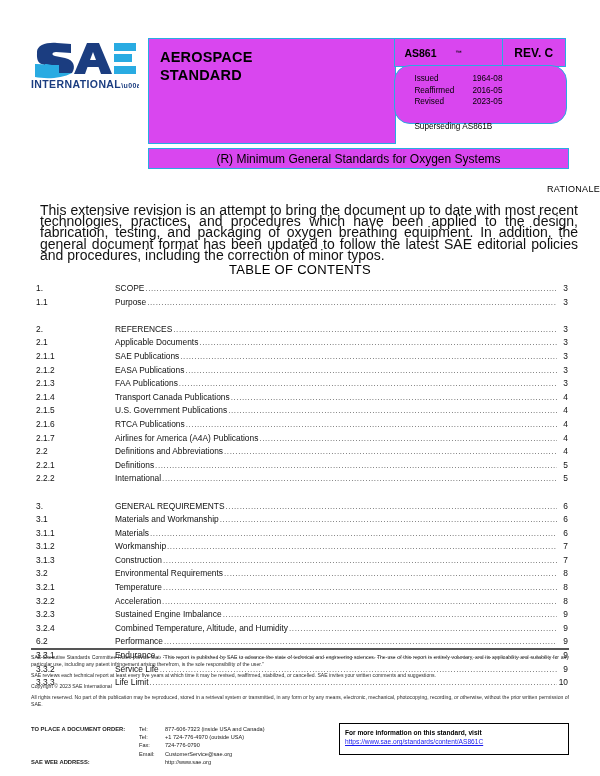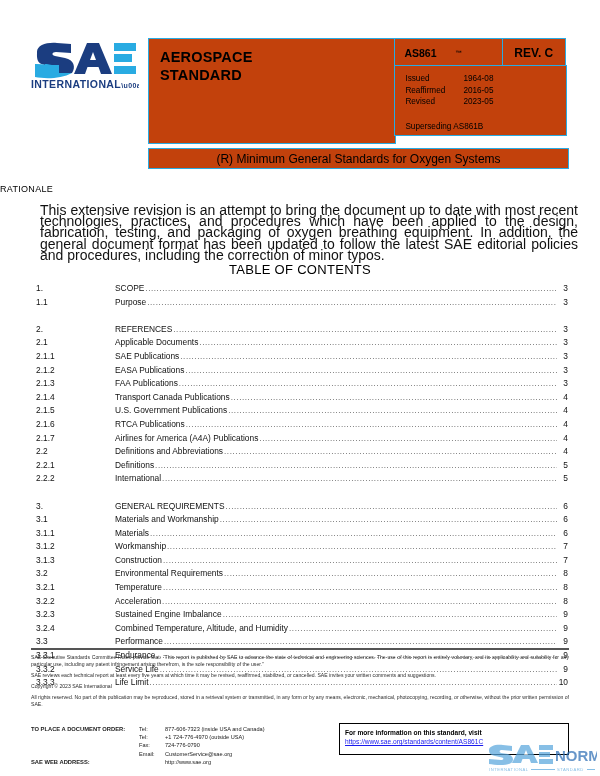--- a/index.html
+++ b/index.html
@@ -47,21 +47,21 @@
     top: 0;
     width: 421px;
   }
   .hdr-top {
     display: flex;
     align-items: stretch;
   }
   .cell {
     border: 1.6px solid #29abe2;
     box-sizing: border-box;
-    background: #c2410c;
+    background: #d946ef;
   }
   .cell-title {
     width: 248px;
     height: 106px;
     padding: 9px 0 0 11px;
   }
   .cell-title .t1, .cell-title .t2 {
     font-size: 14.5px;
     font-weight: bold;
     letter-spacing: 0.2px;
@@ -93,25 +93,26 @@
     width: 64px;
     margin-left: -1.6px;
     display: flex;
     align-items: center;
     justify-content: center;
     font-size: 12px;
     font-weight: bold;
     color: #000;
   }
   .cell-dates {
-    height: 71px;
+    height: 59px;
     margin-top: -1.6px;
-    padding: 7px 0 0 10px;
+    padding: 7px 0 0 19px;
     font-size: 8.2px;
     color: #000;
+    border-radius: 16px;
   }
   .date-row { display: flex; line-height: 11.5px; }
   .date-label { width: 58px; }
   .date-val { }
   .superseding { margin-top: 13px; line-height: 11px; }
 
   .cell-scope {
     margin-top: 4px;
     width: 421px;
     height: 21px;
@@ -120,21 +121,21 @@
     justify-content: center;
     font-size: 12px;
     color: #000;
   }
 
   
   .rationale-head {
     position: absolute;
     left: 0; right: 0;
     top: 184px;
-    text-align: left;
+    text-align: right;
     font-size: 9px;
     letter-spacing: 0.3px;
     color: #000;
   }
   .rationale-body {
     position: absolute;
     left: 40px;
     top: 205px;
     width: 538px;
     font-size: 14px;
@@ -477,21 +478,21 @@
         <span class="toc-dots">...................................................................................................................................................................................................................................................................</span>
         <span class="toc-page">9</span>
       </div>
       <div class="toc-row">
         <span class="toc-num">3.2.4</span>
         <span class="toc-label">Combined Temperature, Altitude, and Humidity</span>
         <span class="toc-dots">...................................................................................................................................................................................................................................................................</span>
         <span class="toc-page">9</span>
       </div>
       <div class="toc-row">
-        <span class="toc-num">3.3</span>
+        <span class="toc-num">6.2</span>
         <span class="toc-label">Performance</span>
         <span class="toc-dots">...................................................................................................................................................................................................................................................................</span>
         <span class="toc-page">9</span>
       </div>
       <div class="toc-row">
         <span class="toc-num">3.3.1</span>
         <span class="toc-label">Endurance</span>
         <span class="toc-dots">...................................................................................................................................................................................................................................................................</span>
         <span class="toc-page">9</span>
       </div>
@@ -544,29 +545,14 @@
       <span class="order-key"></span>
       <span class="order-val">http://www.sae.org</span>
     </div>
   </div>
 
   <div class="info-box">
     <div class="line1">For more information on this standard, visit</div>
     <div class="line2">https://www.sae.org/standards/content/AS861C</div>
   </div>
 
-  <div class="watermark">
-    <svg width="110" height="32" viewBox="0 0 110 32">
-      <path d="M2 9 C2 5, 9 3, 16 4 L25 5 L25 10 L15 9 C12 9, 12 11, 14 12 L21 13 C27 15, 27 20, 24 22 C19 25, 8 24, 2 23 L2 18 L14 19 C17 19, 17 17, 15 16.5 L8 15 C3 14, 2 12, 2 9 Z" fill="#5aa7dd"></path>
-      <path d="M25 22 L34 4 L42 4 L51 22 L44 22 L42.5 18 L35.5 18 L34 22 Z" fill="#5aa7dd"></path>
-      <path d="M37 14 L39 9 L41 14 Z" fill="#ffffff"></path>
-      <rect x="52" y="4" width="14" height="5" fill="#5aa7dd"></rect>
-      <rect x="52" y="11" width="11" height="5" fill="#5aa7dd"></rect>
-      <rect x="52" y="18" width="14" height="5" fill="#5aa7dd"></rect>
-      <text x="68" y="20" font-family="Liberation Sans, sans-serif" font-size="15" font-weight="bold" fill="#2f6fb5">NORM</text>
-      <text x="2" y="30" font-family="Liberation Sans, sans-serif" font-size="4.2" fill="#5aa7dd" letter-spacing="0.5">INTERNATIONAL</text>
-      <line x1="44" y1="28.5" x2="68" y2="28.5" stroke="#5aa7dd" stroke-width="1"></line>
-      <text x="70" y="30" font-family="Liberation Sans, sans-serif" font-size="4.2" fill="#5aa7dd" letter-spacing="0.5">STANDARD</text>
-      <line x1="100" y1="28.5" x2="108" y2="28.5" stroke="#5aa7dd" stroke-width="1"></line>
-    </svg>
-  </div>
 
 </div>
 
 </body></html>

